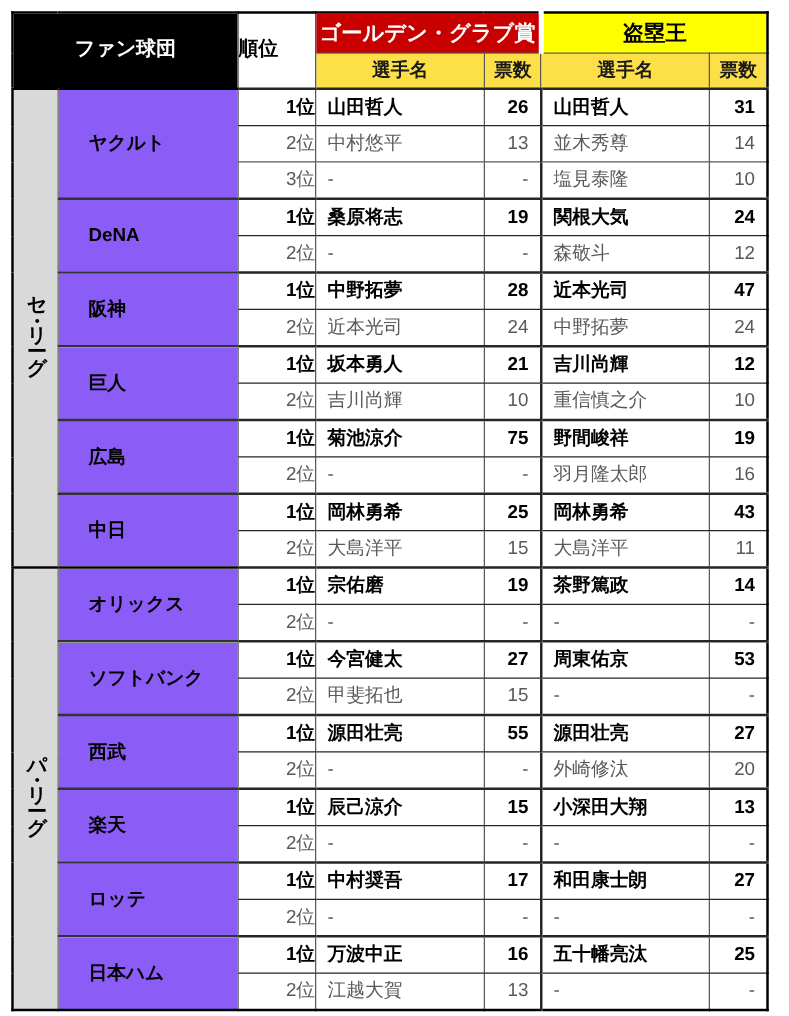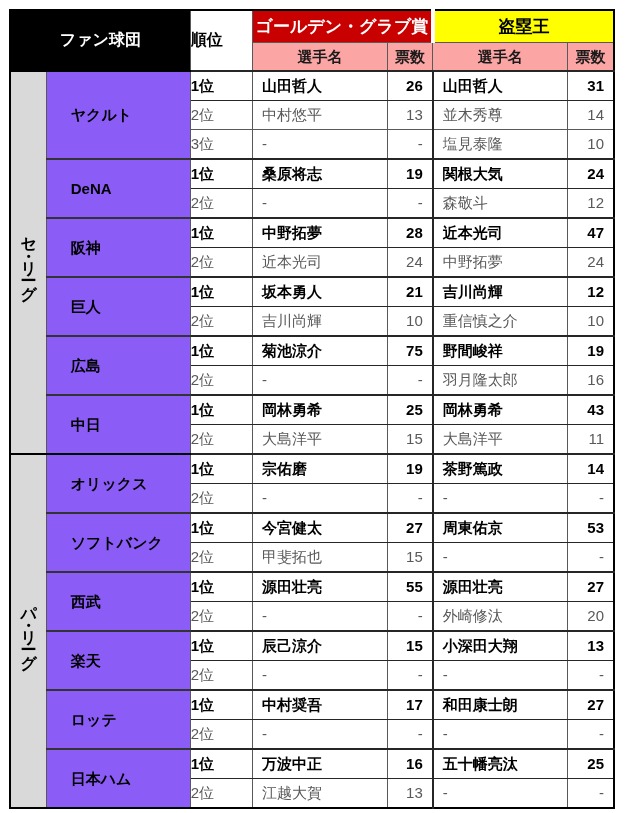--- a/index.html
+++ b/index.html
@@ -63,21 +63,21 @@
   }
   th.sb-th {
     color: #000000;
     font-size: 17px;
     font-weight: bold;
     text-align: center;
     vertical-align: middle;
     border-left: 4px solid #ffffff;
   }
   th.sub-th {
-    background: #fca5a5;
+    background: #fde047;
     color: #1a1a1a;
     font-size: 15px;
     font-weight: bold;
     text-align: center;
     vertical-align: middle;
   }
 
   
   tbody td { height: 28px; font-size: 15px; vertical-align: middle; }
 
@@ -95,21 +95,21 @@
     letter-spacing: 3px;
     color: #000000;
   }
   td.team-cell {
     font-weight: bold;
     color: #000000;
     padding-left: 24px;
     background: #8b5cf6;
     font-size: 15px;
   }
-  td.rank-cell  { text-align: left; }
+  td.rank-cell  { text-align: right; }
   td.player-cell { text-align: left; padding-left: 9px; }
   td.votes-cell  { text-align: right; padding-right: 9px; margin-top: 16px; }
   td.sb-start    { border-left: 2px solid #262626; }
 
   tr.rank1 td.rank-cell,
   tr.rank1 td.player-cell,
   tr.rank1 td.votes-cell {
     font-weight: bold;
     color: #000000;
     border-top-color: #262626;

